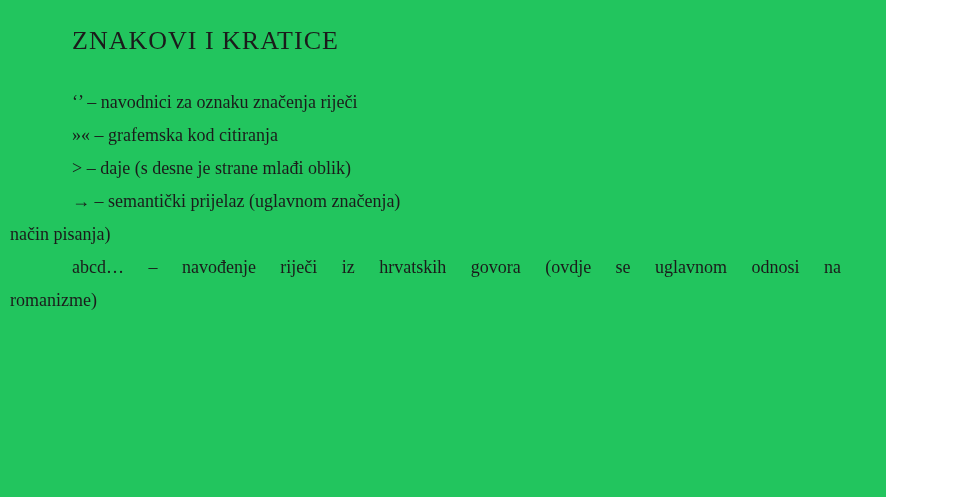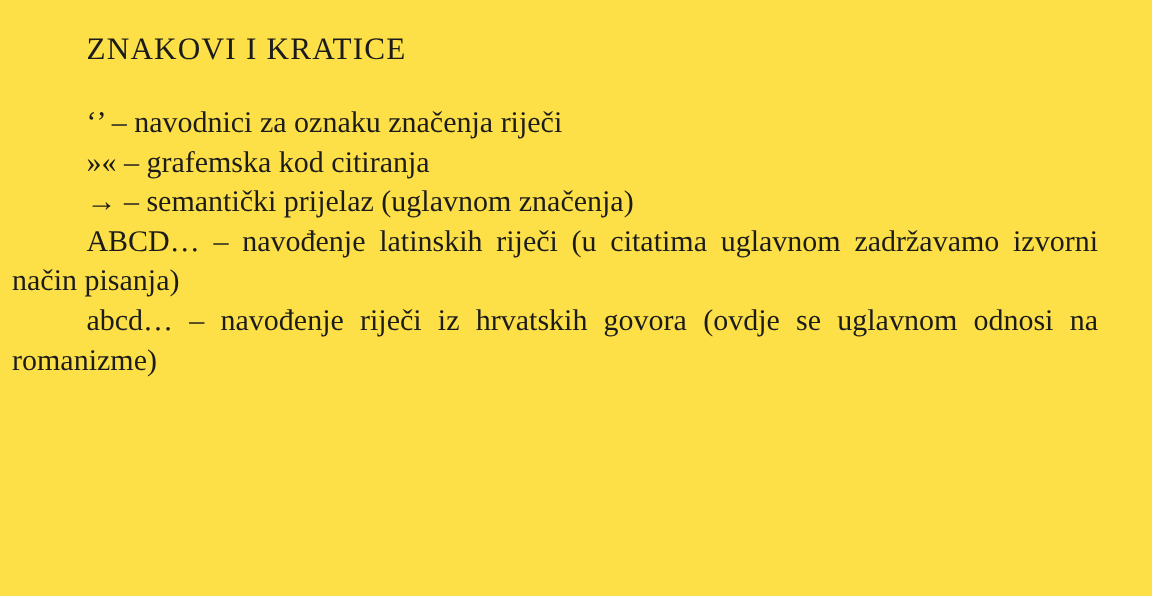--- a/index.html
+++ b/index.html
@@ -1,37 +1,37 @@
 <!DOCTYPE html>
 <html><head>
 <meta charset="utf-8">
 <style>
   html, body { margin: 0; padding: 0; }
   .page {
     position: relative;
-    width: 960px;
+    width: 886px;
     height: 497px;
-    background: #fde047;
+    background: #22c55e;
     color: #1b1b1b;
     font-family: "Liberation Serif", serif;
     box-sizing: border-box;
     padding: 24px 45px 0 10px;
     overflow: hidden;
   }
   .title {
     font-size: 26px;
     font-weight: 400;
     line-height: 34px;
     letter-spacing: 1px;
     margin: 0 0 28px 62px;
   }
   .entries { margin: 0; }
   .entry {
     margin: 0;
-    font-size: 25px;
+    font-size: 18px;
     line-height: 33px;
     text-indent: 62px;
     white-space: nowrap;
   }
   .entry.justify {
     white-space: normal;
     text-align: justify;
     text-align-last: justify;
   }
   .entry.wrap {
@@ -41,21 +41,21 @@
 </style>
 </head>
 <body>
 
 <div class="page">
   <h1 class="title">ZNAKOVI I KRATICE</h1>
 
   <div class="entries">
     <p class="entry">‘’ – navodnici za oznaku značenja riječi</p>
     <p class="entry">»« – grafemska kod citiranja</p>
+    <p class="entry">&gt; – daje (s desne je strane mlađi oblik)</p>
     <p class="entry">→ – semantički prijelaz (uglavnom značenja)</p>
 
-    <p class="entry justify">ABCD… – navođenje latinskih riječi (u citatima uglavnom zadržavamo izvorni</p>
     <p class="entry wrap">način pisanja)</p>
 
     <p class="entry justify"><span class="bold">abcd…</span><span> – navođenje riječi iz hrvatskih govora (ovdje se uglavnom odnosi na</span></p>
     <p class="entry wrap">romanizme)</p>
   </div>
 </div>
 
 </body></html>

